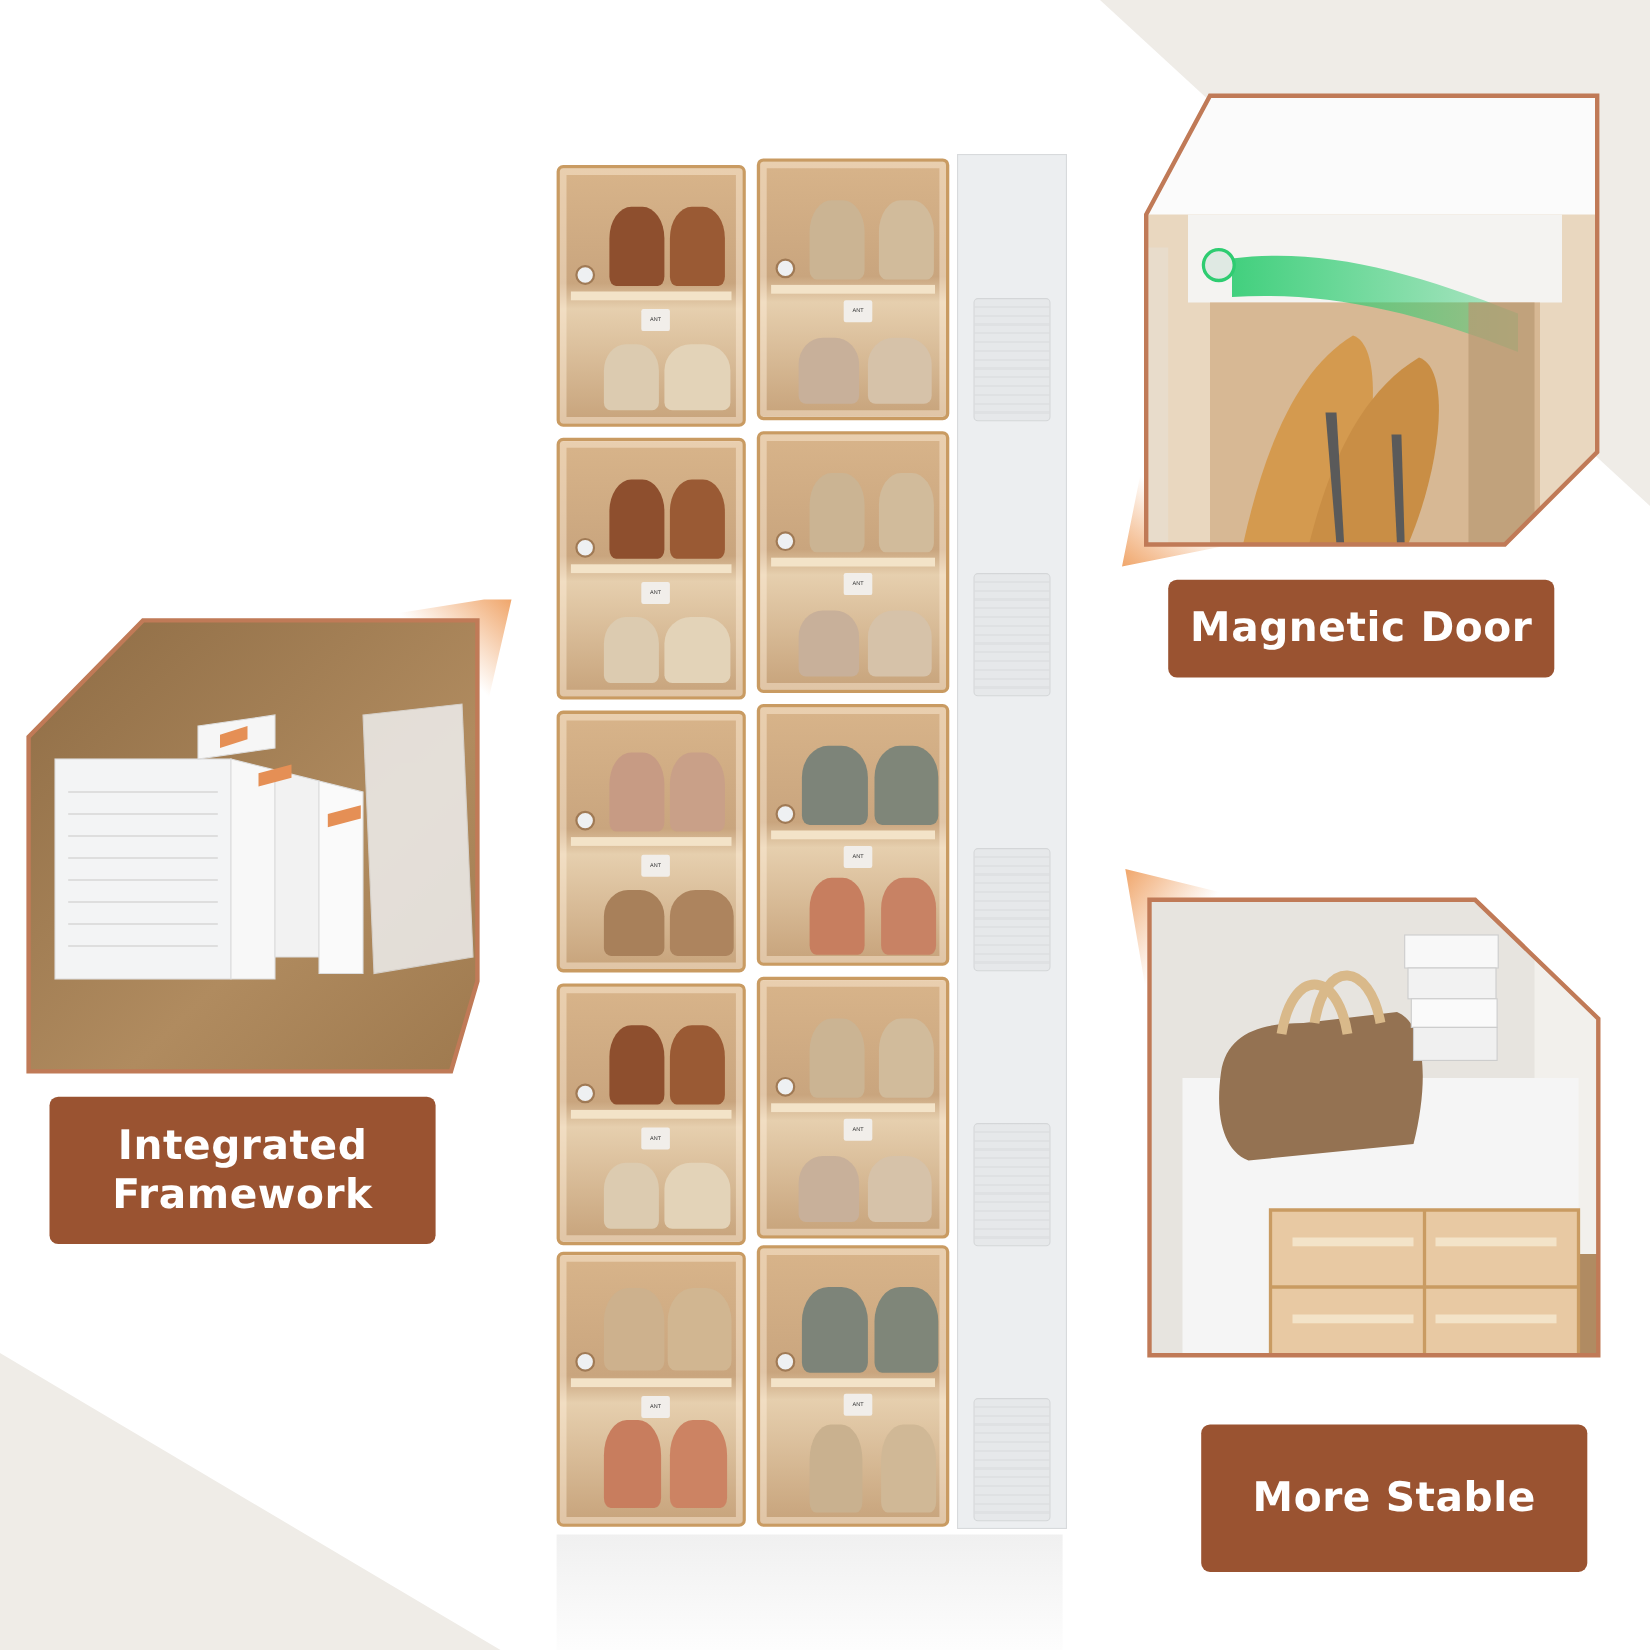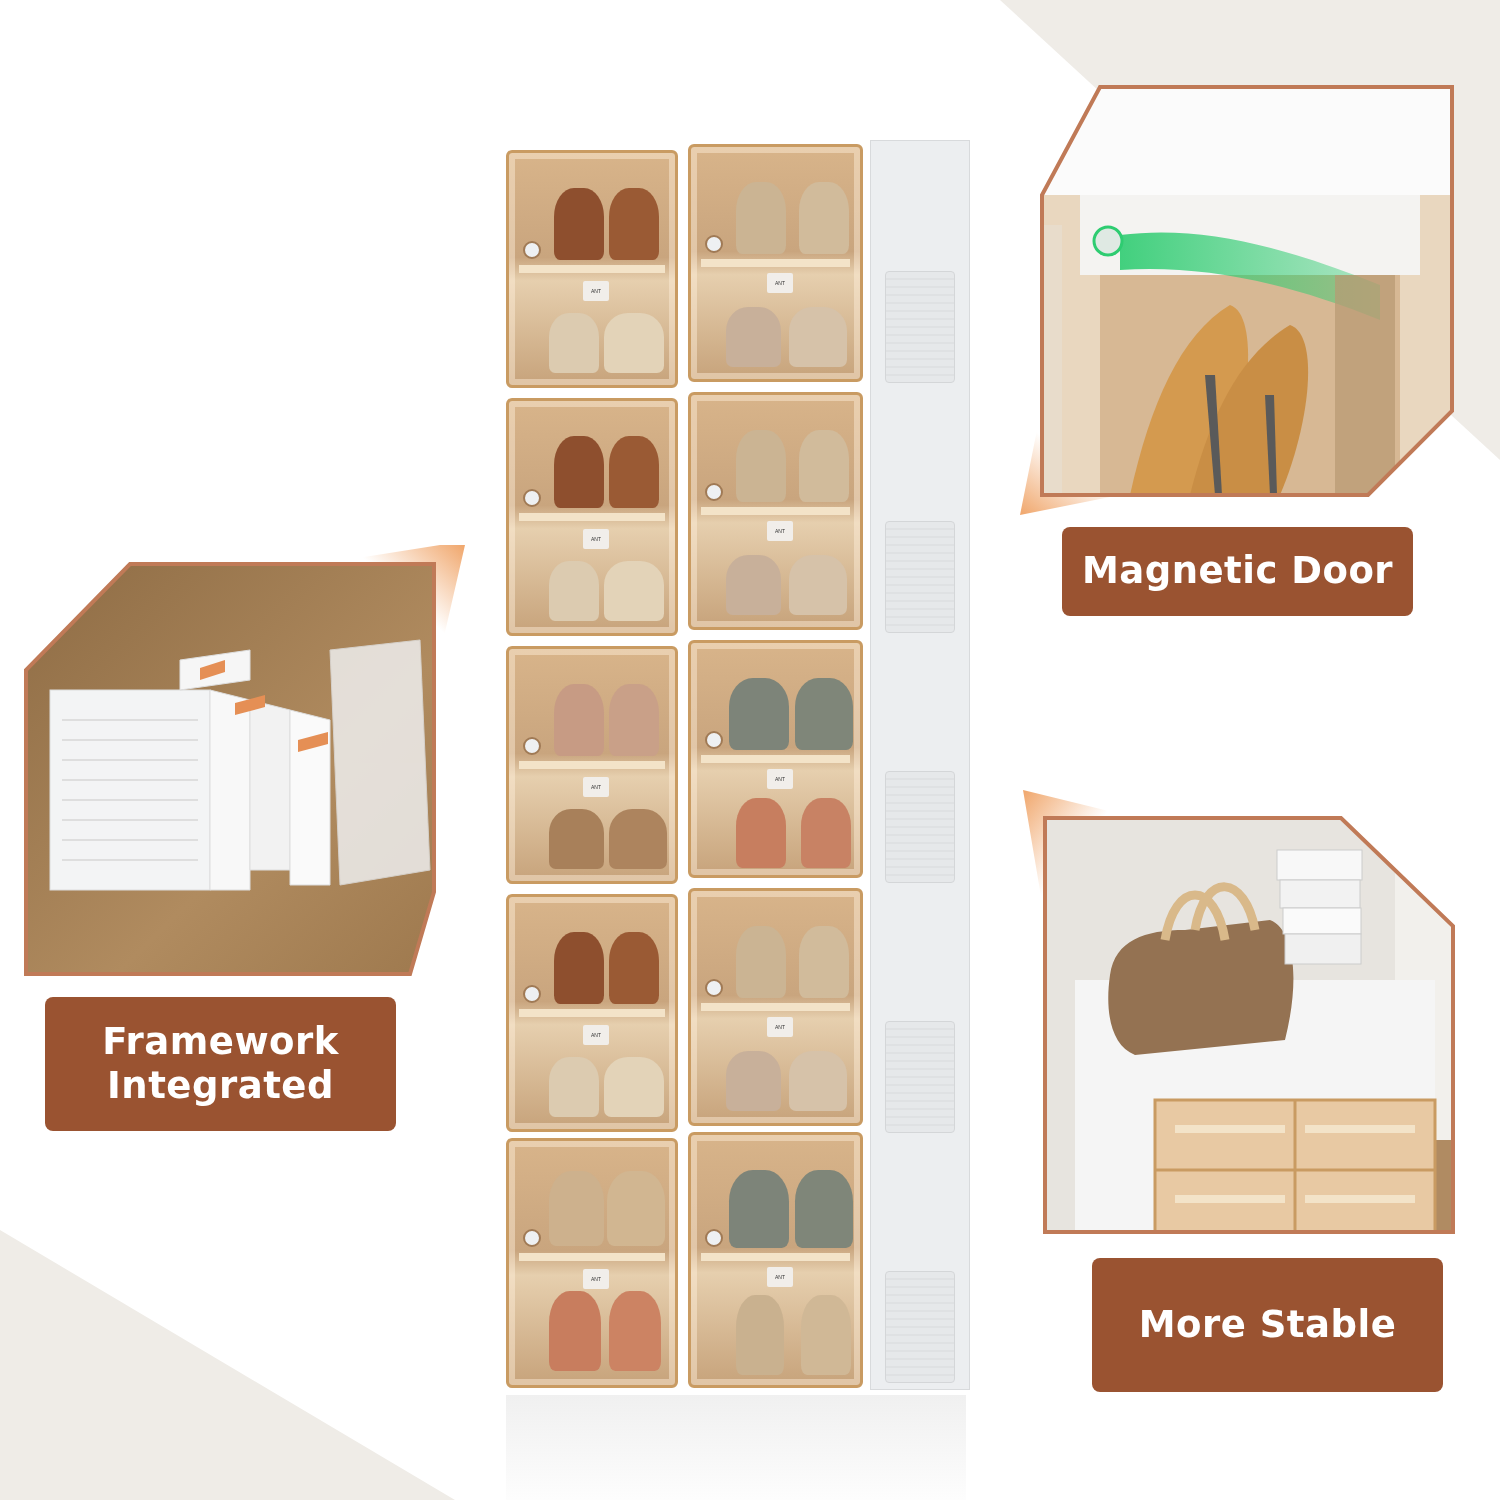--- a/index.html
+++ b/index.html
@@ -98,22 +98,22 @@
       <polygon points="270,170 310,180 310,345 270,345" fill="#fafafa" stroke="#ddd"></polygon>
       <polygon points="310,110 400,100 410,330 320,345" fill="#eeeeee" stroke="#ddd" opacity="0.85"></polygon>
       <polygon points="160,120 230,110 230,140 160,150" fill="#f6f6f6" stroke="#ddd"></polygon>
       <polygon points="180,128 205,120 205,132 180,140" fill="#e58f55"></polygon>
       <polygon points="215,163 245,155 245,167 215,175" fill="#e58f55"></polygon>
       <polygon points="278,200 308,192 308,204 278,212" fill="#e58f55"></polygon>
     </g>
     <polygon points="110,24 414,24 414,352 390,434 6,434 6,130" fill="none" stroke="#c07a57" stroke-width="4"></polygon>
   </svg>
   <div class="label" style="left:45px;top:997px;width:351px;height:134px;font-size:37px;">
+    <span>Integrated</span>
     <span>Framework</span>
-    <span>Integrated</span>
   </div>
 </div>
 
 <div>
   <svg class="panel" style="left:1015px;top:780px;" width="450" height="460" viewBox="0 0 450 460">
     <defs>
       <linearGradient id="glowBR" x1="0" y1="0" x2="0.5" y2="0.5">
         <stop offset="0" stop-color="#f0a66b"></stop>
           <stop offset="1" stop-color="#f0a66b" stop-opacity="0"></stop>
       </linearGradient>
@@ -137,21 +137,21 @@
       <path d="M95,195 C100,160 130,150 170,150 L255,140 C280,150 285,200 270,260 L120,275 C95,265 90,230 95,195 Z" fill="#947252"></path>
       <path d="M150,160 C160,100 200,100 210,160" fill="none" stroke="#d9b98a" stroke-width="9"></path>
       <path d="M180,150 C190,90 230,95 240,150" fill="none" stroke="#d9b98a" stroke-width="9"></path>
       <rect x="262" y="70" width="85" height="30" fill="#f8f8f8" stroke="#ccc"></rect>
       <rect x="265" y="100" width="80" height="28" fill="#f2f2f2" stroke="#ccc"></rect>
       <rect x="268" y="128" width="78" height="26" fill="#fafafa" stroke="#ccc"></rect>
       <rect x="270" y="154" width="76" height="30" fill="#f0f0f0" stroke="#ccc"></rect>
     </g>
     <polygon points="30,38 326,38 438,146 438,452 30,452" fill="none" stroke="#c07a57" stroke-width="4"></polygon>
   </svg>
-  <div class="label" style="left:1092px;top:1258px;width:351px;height:134px;font-size:37px;">
+  <div class="label" style="left:1092px;top:1295px;width:351px;height:134px;font-size:37px;">
     <span>More Stable</span>
   </div>
 </div>
 
 <div class="cabinet">
 
   <div class="side" style="left:370px;top:20px;width:100px;height:1250px;">
     <div class="side-inner" style="top:130px;height:110px;bottom:auto;"></div>
     <div class="side-inner" style="top:380px;height:110px;bottom:auto;"></div>
     <div class="side-inner" style="top:630px;height:110px;bottom:auto;"></div>

